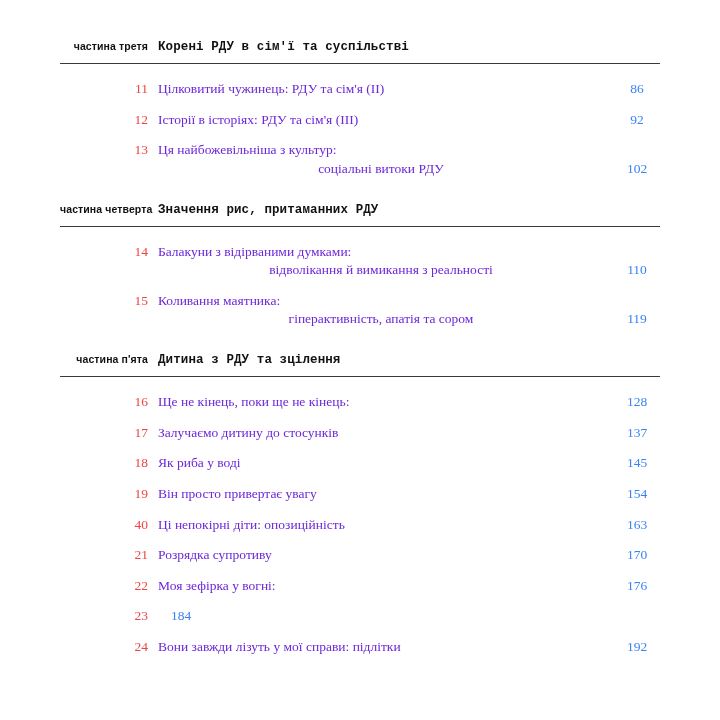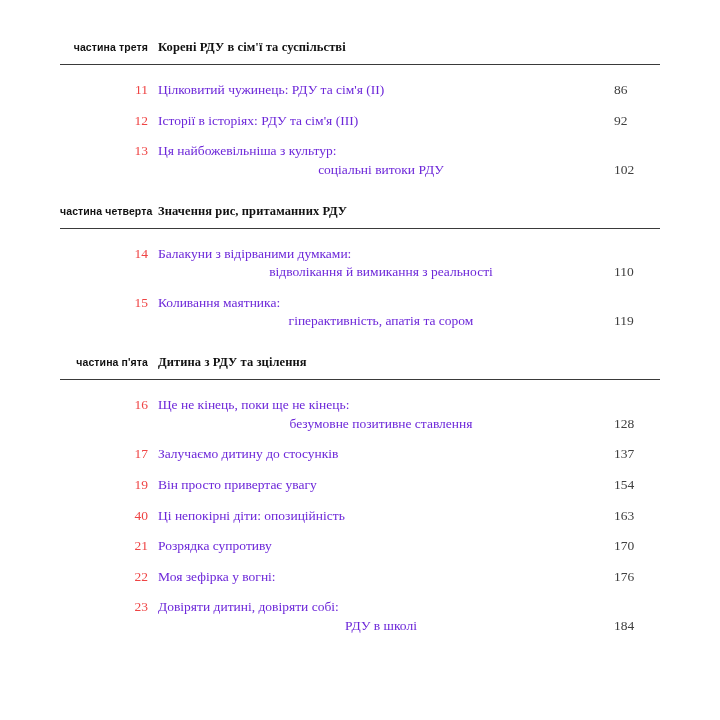--- a/index.html
+++ b/index.html
@@ -39,21 +39,21 @@
     text-align: right;
     font-family: "Liberation Sans", sans-serif;
     font-weight: bold;
     font-size: 10.5px;
     letter-spacing: 0.1px;
     color: #111111;
     padding-right: 10px;
     white-space: nowrap;
   }
   .part-title {
-    font-family: Liberation Serif, serif;
+    font-family: Liberation Mono, monospace;
     font-weight: bold;
     font-size: 12.5px;
     color: #111111;
     letter-spacing: 0.1px;
   }
   .rule {
     border: 0;
     border-top: 1px solid #3a3a3a;
     margin: 9px 0 4px 0;
     width: 100%;
@@ -82,23 +82,23 @@
     color: #6d28d9;
     padding-right: 10px;
   }
   .entry-title .line2 {
     display: block;
     text-align: center;
   }
   .entry-page {
     width: 46px;
     flex: 0 0 46px;
-    text-align: left;
+    text-align: center;
     font-size: 13.5px;
-    color: #404040;
+    color: #3b82f6;
     line-height: 1.38;
   }
   .entry.two-line .entry-page,
   .entry.two-line .entry-num {
     align-self: flex-end;
   }
   .spacer-sm { height: 6px; }
   .spacer-md { height: 12px; }
 </style>
 </head>
@@ -177,33 +177,39 @@
         <div class="part-label">частина п'ята</div>
         <div class="part-title">Дитина з РДУ та зцілення</div>
       </div>
       <hr class="rule">
       <div class="spacer-sm"></div>
 
       <div class="entry two-line">
         <div class="entry-num" style="align-self:flex-start;">16</div>
         <div class="entry-title">
           <span>Ще не кінець, поки ще не кінець:</span>
-          <span class="line2">безумовне позитивне ставлення</span>
         </div>
         <div class="entry-page">128</div>
       </div>
 
       <div class="entry">
         <div class="entry-num">17</div>
         <div class="entry-title">
           <span>Залучаємо дитину до стосунків</span>
         </div>
         <div class="entry-page">137</div>
       </div>
 
+      <div class="entry">
+        <div class="entry-num">18</div>
+        <div class="entry-title">
+          <span>Як риба у воді</span>
+        </div>
+        <div class="entry-page">145</div>
+      </div>
 
       <div class="entry">
         <div class="entry-num">19</div>
         <div class="entry-title">
           <span>Він просто привертає увагу</span>
         </div>
         <div class="entry-page">154</div>
       </div>
 
       <div class="entry">
@@ -225,23 +231,26 @@
       <div class="entry two-line">
         <div class="entry-num" style="align-self:flex-start;">22</div>
         <div class="entry-title">
           <span>Моя зефірка у вогні:</span>
         </div>
         <div class="entry-page">176</div>
       </div>
 
       <div class="entry two-line">
         <div class="entry-num" style="align-self:flex-start;">23</div>
-        <div class="entry-title">
-          <span>Довіряти дитині, довіряти собі:</span>
-          <span class="line2">РДУ в школі</span>
-        </div>
         <div class="entry-page">184</div>
       </div>
 
+      <div class="entry">
+        <div class="entry-num">24</div>
+        <div class="entry-title">
+          <span>Вони завжди лізуть у мої справи: підлітки</span>
+        </div>
+        <div class="entry-page">192</div>
+      </div>
     </div>
 
   </div>
 </div>
 
 </body></html>

